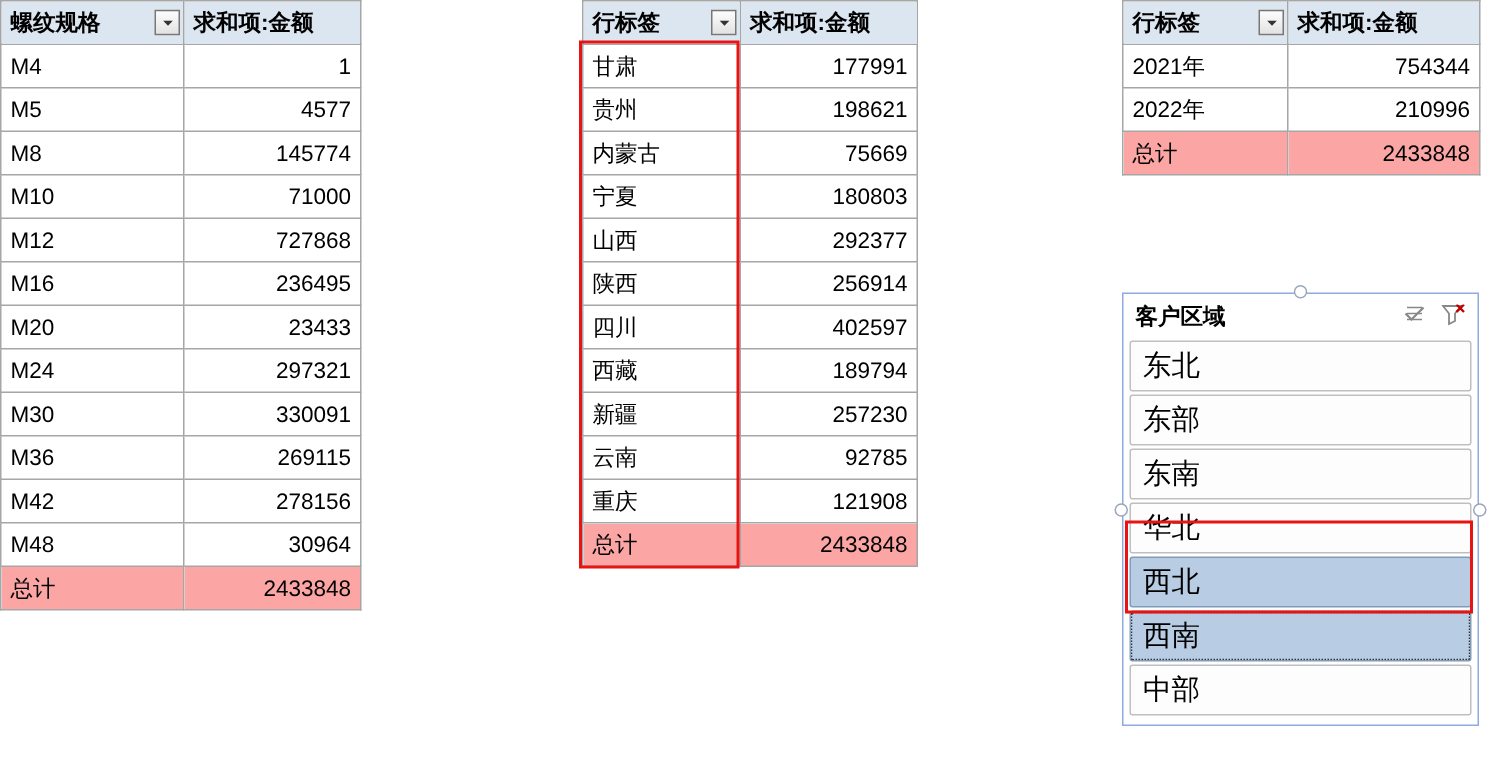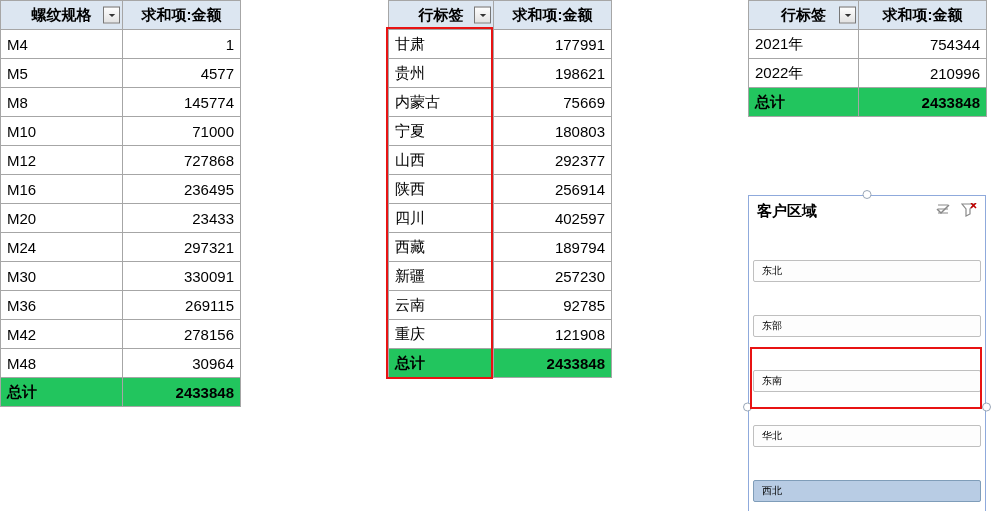--- a/index.html
+++ b/index.html
@@ -25,26 +25,26 @@
   }
   .pivot td, .pivot th {
     border: 1px solid #a6a6a6;
     height: 29px;
     padding: 0 6px;
     white-space: nowrap;
     overflow: hidden;
   }
   .pivot th {
     font-weight: bold;
-    text-align: center;
+    text-align: left;
     background: #dce6f1;
     position: relative;
   }
   .pivot .num { text-align: right; }
-  .pivot .total-row td { background: #22c55e; font-weight: bold; }
+  .pivot .total-row td { background: #fca5a5; font-weight: normal; }
   .dropdown-btn {
     position: absolute;
     right: 2px;
     top: 50%;
     transform: translateY(-50%);
     width: 17px;
     height: 17px;
     border: 1px solid #777;
     background: linear-gradient(#fdfdfd,#e2e2e2);
     display: flex;
@@ -82,22 +82,21 @@
   .slicer-title { font-weight: bold; font-size: 15px; }
   .slicer-icons { display: flex; gap: 10px; }
   .slicer-icons span { cursor: pointer; color:#555; }
   .slicer-item {
     border: 1px solid #bfbfbf;
     border-radius: 2px;
     padding: 3px 8px;
     margin-bottom: 2px;
     background: #fdfdfd;
     cursor: pointer;
-    font-size: 10px;
-    margin-top: 33px;
+    font-size: 19px;
   }
   .slicer-item.sel {
     background: #b8cce4;
     border-color: #7f9db9;
   }
   .slicer-item.sel.focused {
     outline: 1px dotted #333;
     outline-offset: -2px;
     font-family: Liberation Serif, serif;
   }

